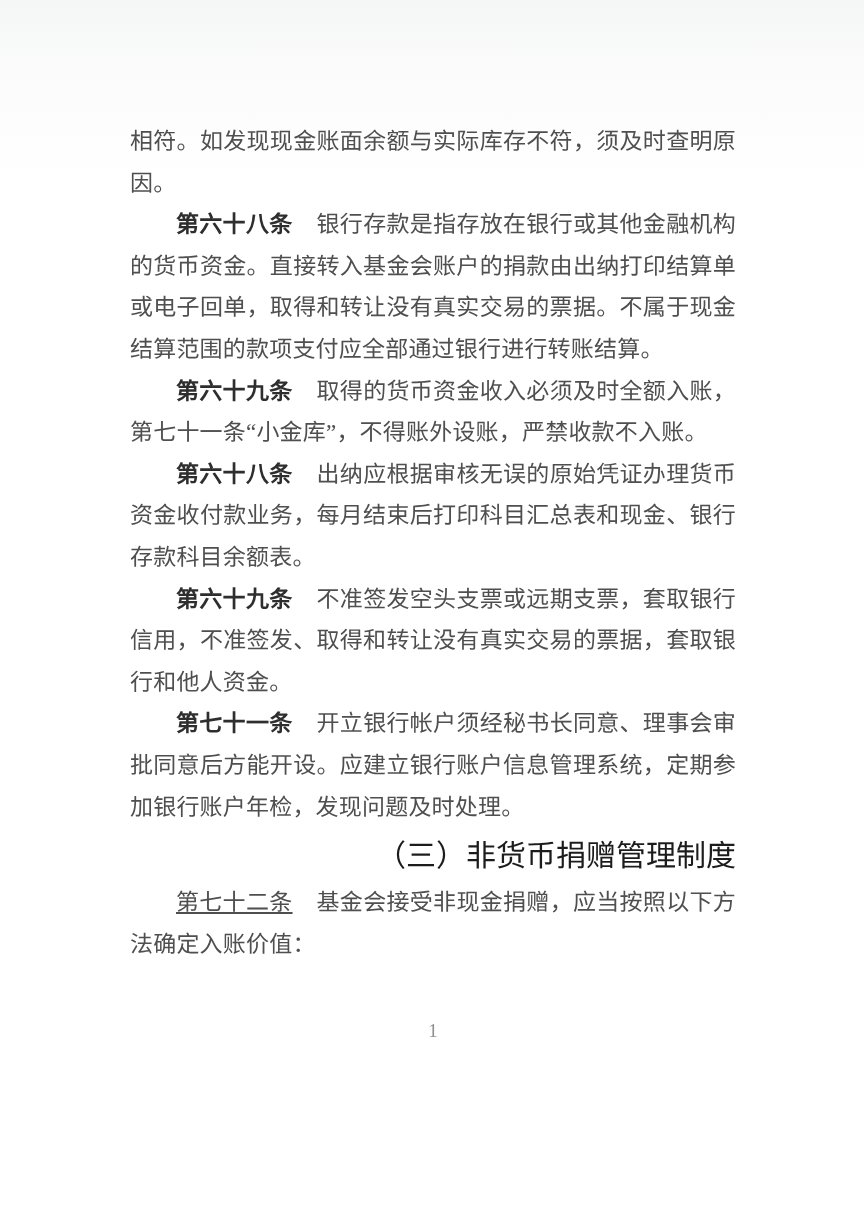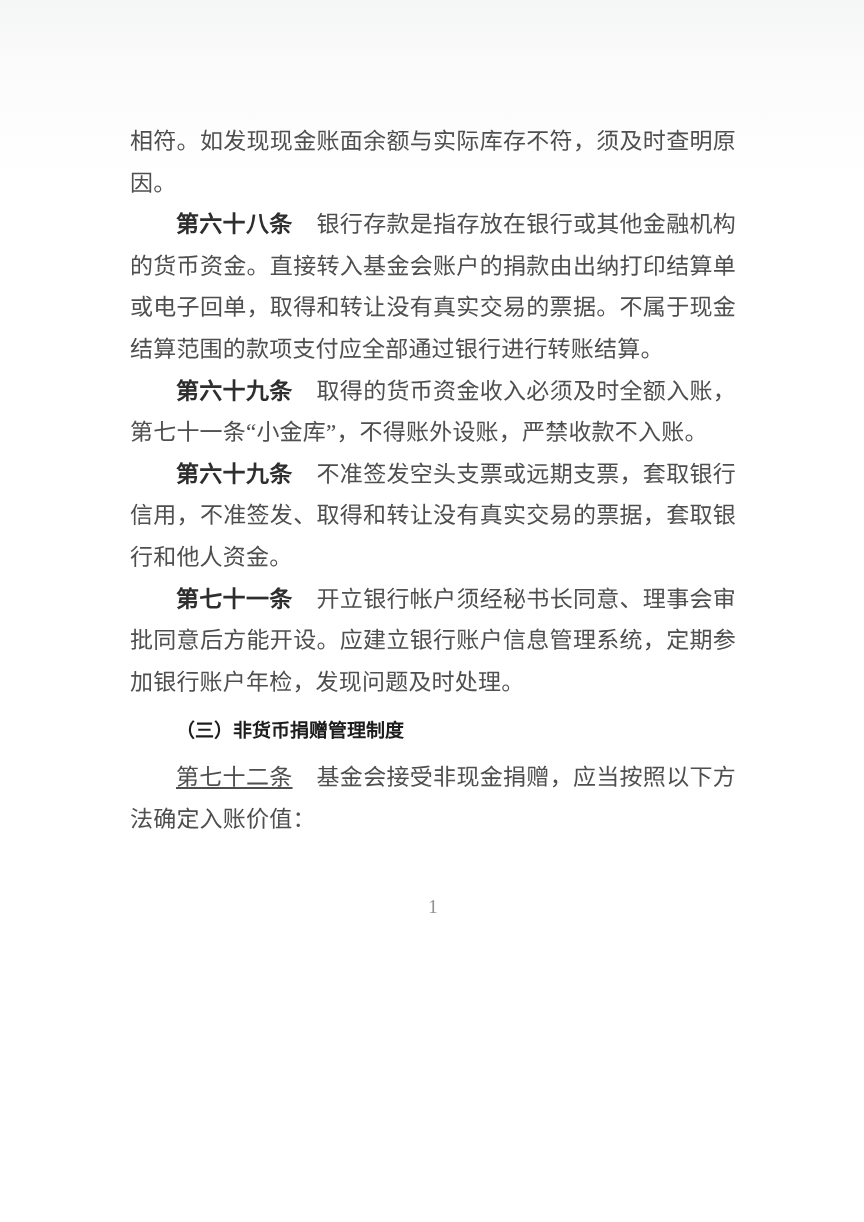--- a/index.html
+++ b/index.html
@@ -37,26 +37,27 @@
     color: #2e2e2e;
     margin-right: 24px;
   }
   .art-num.regular {
     font-weight: normal;
     color: #4f4f4f;
     text-decoration: underline;
   }
   h3.section-heading {
     margin: 7px 0 5px 0;
-    font-size: 19px;
+    font-size: 30px;
     line-height: 42px;
-    font-weight: bold;
+    font-weight: normal;
     font-family: "Liberation Sans", "DejaVu Sans", sans-serif;
     color: #1c1c1c;
     text-indent: 46px;
+    text-align: right;
   }
   .page-number {
     margin-top: 54px;
     text-align: center;
     font-size: 19px;
     line-height: 24px;
     color: #8f8f8f;
     font-family: "Liberation Serif", "DejaVu Serif", serif;
   }
 </style>
@@ -69,20 +70,23 @@
     <p class="par">相符。如发现现金账面余额与实际库存不符，须及时查明原因。</p>
 
     <p class="par indent">
       <span class="art-num">第六十八条</span><span>银行存款是指存放在银行或其他金融机构的货币资金。直接转入基金会账户的捐款由出纳打印结算单或电子回单，取得和转让没有真实交易的票据。不属于现金结算范围的款项支付应全部通过银行进行转账结算。</span>
     </p>
 
     <p class="par indent">
       <span class="art-num">第六十九条</span><span>取得的货币资金收入必须及时全额入账，第七十一条“小金库”，不得账外设账，严禁收款不入账。</span>
     </p>
 
+    <p class="par indent">
+      <span class="art-num">第六十八条</span><span>出纳应根据审核无误的原始凭证办理货币资金收付款业务，每月结束后打印科目汇总表和现金、银行存款科目余额表。</span>
+    </p>
 
     <p class="par indent">
       <span class="art-num">第六十九条</span><span>不准签发空头支票或远期支票，套取银行信用，不准签发、取得和转让没有真实交易的票据，套取银行和他人资金。</span>
     </p>
 
 
     <p class="par indent">
       <span class="art-num">第七十一条</span><span>开立银行帐户须经秘书长同意、理事会审批同意后方能开设。应建立银行账户信息管理系统，定期参加银行账户年检，发现问题及时处理。</span>
     </p>
 

